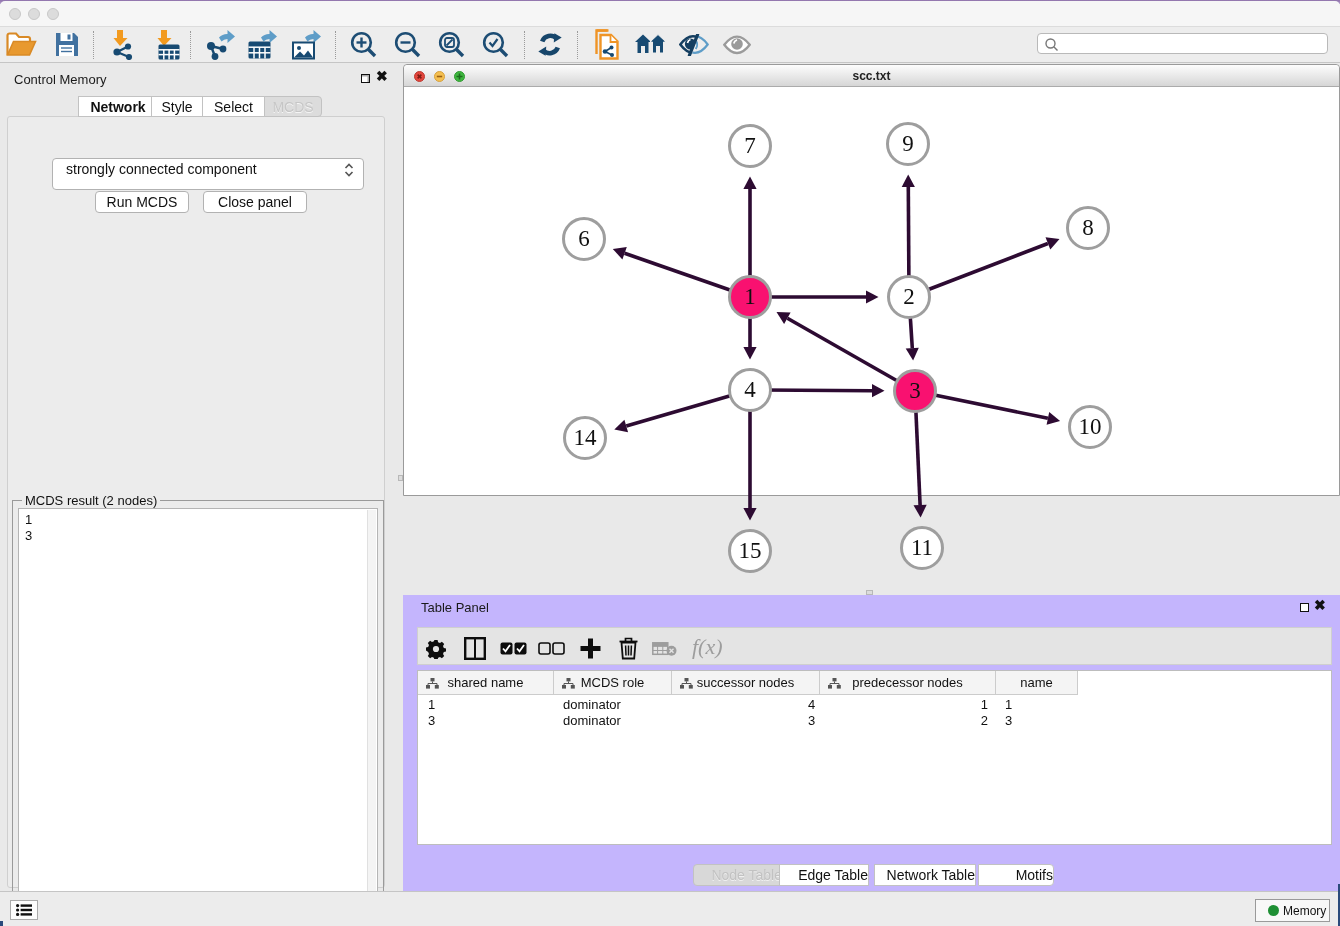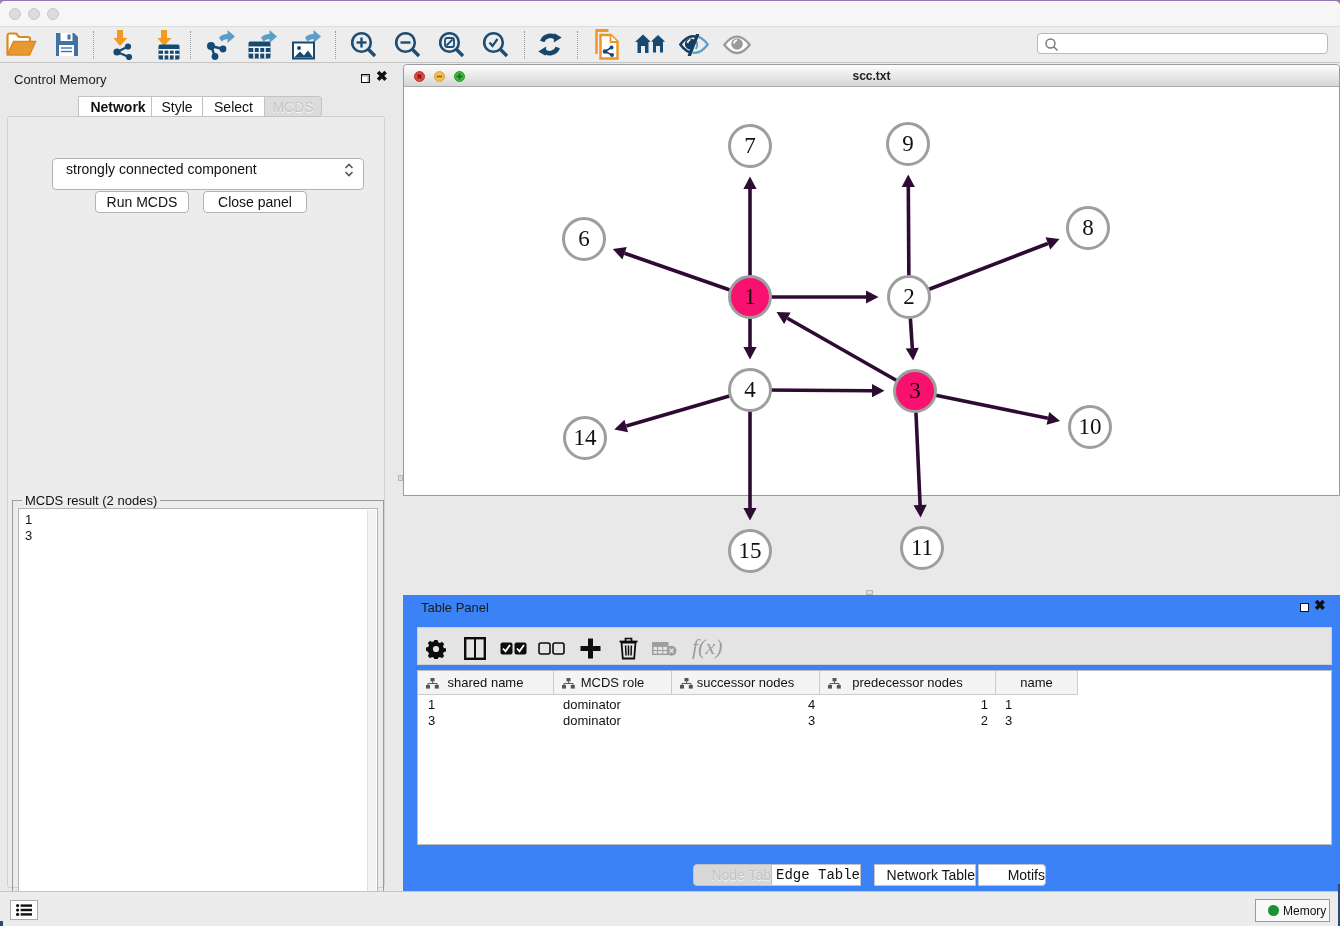--- a/index.html
+++ b/index.html
@@ -37,21 +37,21 @@
 #fstext { position:absolute; left:5px; top:7px; right:5px; bottom:5px; background:#fff; border:1px solid #b5b5b5; font-size:13px; color:#111; line-height:16px; padding:3px 0 0 6px; }
 #fsscroll { position:absolute; right:1px; top:1px; width:9px; bottom:1px; background:#f4f4f4; border-left:1px solid #e0e0e0; }
 
 
 #netwin { left:403px; top:64px; width:937px; height:432px; background:#fff; border:1px solid #9a9a9a; border-radius:4px 4px 0 0; }
 #nettitle { position:absolute; left:0; top:0; width:100%; height:22px; background:linear-gradient(#fdfdfd,#d6d6d6); border-bottom:1px solid #ababab; border-radius:4px 4px 0 0; }
 .tfc { position:absolute; top:5.5px; width:11px; height:11px; border-radius:50%; }
 #netname { position:absolute; top:4px; width:100%; text-align:center; font-size:12px; font-weight:bold; color:#222; }
 
 
-#tpanel { left:403px; top:595px; width:937px; height:301px; background:#3b82f6; }
+#tpanel { left:403px; top:595px; width:937px; height:301px; background:#c4b5fd; }
 #tptitle { position:absolute; left:18px; top:5px; font-size:13px; color:#1a1a1a; }
 #tpfloat { position:absolute; left:897px; top:8px; width:9px; height:9px; border:1.5px solid #111; background:#fff; }
 #tpclose { position:absolute; left:911px; top:2px; font-size:14px; font-weight:bold; color:#111; }
 #tptools { position:absolute; left:14px; top:32px; width:915px; height:38px; background:#e4e4e4; border:1px solid #cfcfcf; }
 #tptable { position:absolute; left:14px; top:75px; width:915px; height:175px; background:#fff; border:1px solid #bdbdbd; }
 .th { position:absolute; top:0; height:24px; border-right:1px solid #ccc; border-bottom:1px solid #ccc; font-size:13px; color:#111; text-align:center; line-height:23px; background:#f4f4f4; }
 .td { position:absolute; font-size:13px; color:#111; height:16px; line-height:16px; }
 .hicon { position:absolute; left:8px; top:7px; }
 .tpi { position:absolute; top:0; }
 .btab { position:absolute; top:269px; height:22px; background:#fff; border:1px solid #c2c2c2; font-size:14px; color:#111; text-align:right; line-height:21px; }
@@ -426,23 +426,23 @@
     <div class="td" style="left:390px; top:26px; text-align:right; width:5px;">4</div>
     <div class="td" style="left:560px; top:26px; text-align:right; width:10px;">1</div>
     <div class="td" style="left:587px; top:26px;">1</div>
     <div class="td" style="left:10px; top:42px;">3</div>
     <div class="td" style="left:145px; top:42px;">dominator</div>
     <div class="td" style="left:390px; top:42px; text-align:right; width:5px;">3</div>
     <div class="td" style="left:560px; top:42px; text-align:right; width:10px;">2</div>
     <div class="td" style="left:587px; top:42px;">3</div>
   </div>
   <div class="btab" style="left:290px; width:90px; border-radius:4px 0 0 4px; background:#d8d8d8; color:#c2c2c2; text-shadow:0 1px 0 #f0f0f0;">Node Table</div>
-  <div class="btab" style="left:368px; width:90px;font-family:Liberation Mono, monospace;">Edge Table</div>
+  <div class="btab" style="left:376px; width:90px;">Edge Table</div>
   <div class="btab" style="left:471px; width:102px;">Network Table</div>
-  <div class="btab" style="left:575px; width:68px; border-radius:0 4px 4px 0;">Motifs</div>
+  <div class="btab" style="left:575px; width:76px; border-radius:0 4px 4px 0;">Motifs</div>
 </div>
 
 <div class="abs" id="statusbar">
   <div id="listbtn">
       <svg width="16" height="12" style="position:absolute;left:5px;top:3px;" viewBox="0 0 16 12">
         <g fill="#111">
           <circle cx="1.6" cy="1.6" r="1.6"></circle>
           <circle cx="1.6" cy="6" r="1.6"></circle>
           <circle cx="1.6" cy="10.4" r="1.6"></circle>
           <rect x="4.6" y="0.4" width="11.4" height="2.4"></rect>

